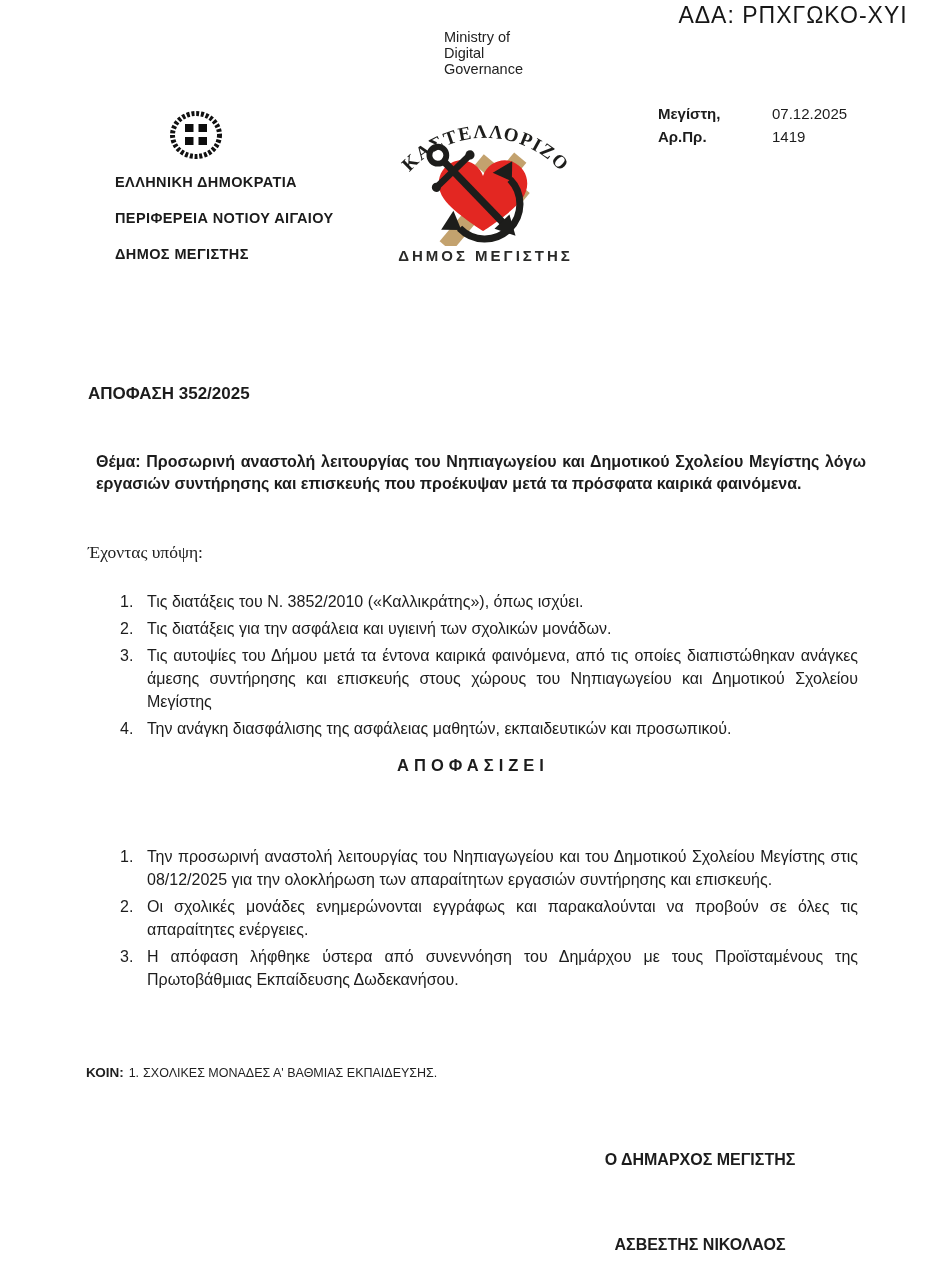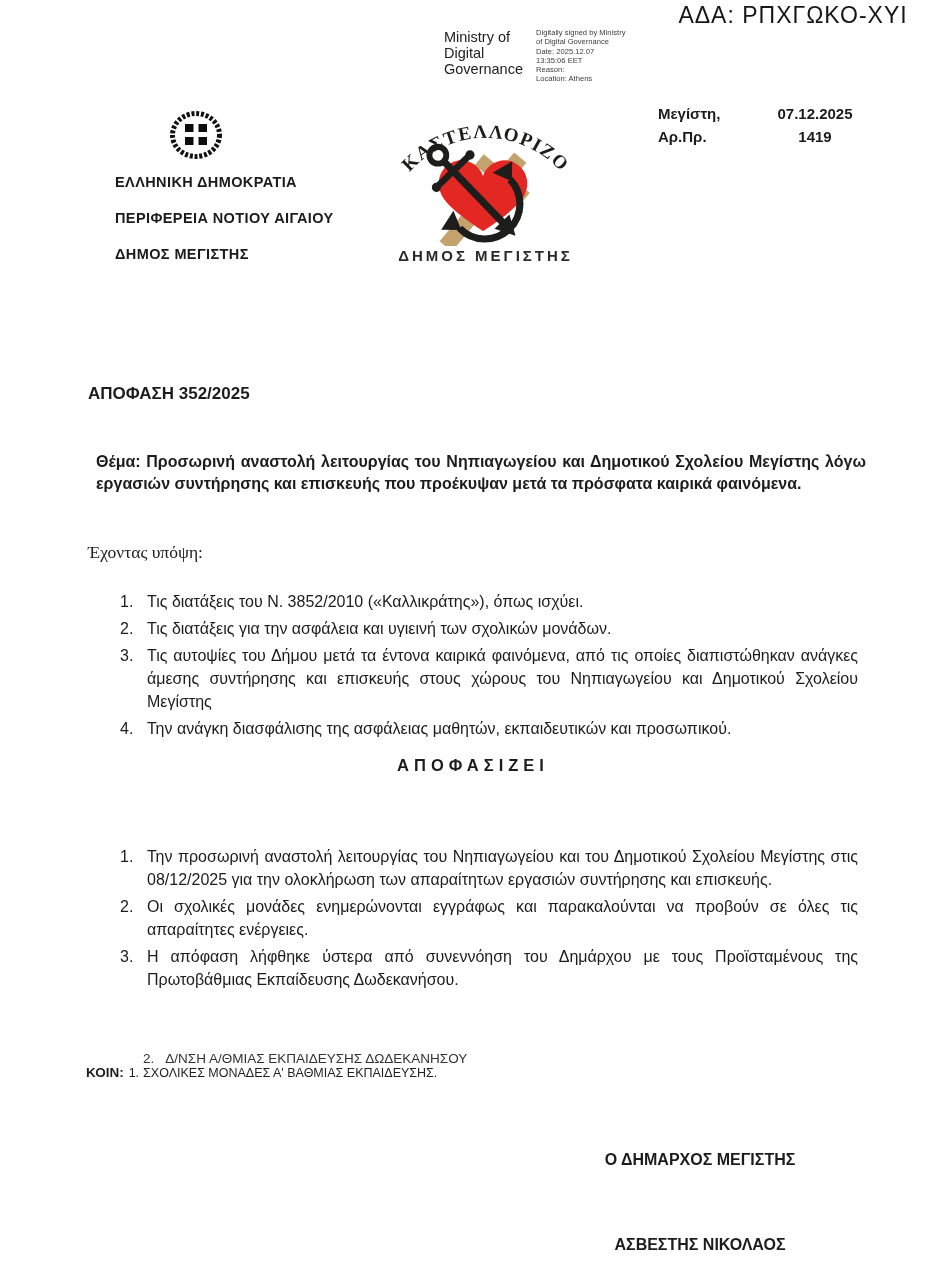--- a/index.html
+++ b/index.html
@@ -25,22 +25,22 @@
   .org1 { top:174px; } .org2 { top:210px; } .org3 { top:246px; }
 
   
   .logo { left:383px; top:110px; }
   .logo-caption { left:383px; top:247px; width:205px; text-align:center;
                   font-size:15px; font-weight:700; letter-spacing:3px;
                   color:#2a2a28; white-space:nowrap; }
 
   
   .ref-label { left:658px; font-size:15px; font-weight:700; }
-  .ref-value { left:772px; width:86px; text-align:center;
-               font-size:15px; font-weight:700; }
+  .ref-value { left:772px; width:86px; 
+               font-size:15px; font-weight:400; }
   .ref-row1 { top:105px; } .ref-row2 { top:128px; }
 
   
   .title { left:88px; top:384px; width:770px; text-align:left;
            font-size:17px; font-weight:700; }
   .subject { left:96px; top:451px; width:770px; font-size:16px;
              font-weight:700; line-height:21.5px;
              text-align:justify; text-align-last:left; }
   .having { left:88px; top:542px; font-size:17.5px;
             font-family:"Liberation Serif", serif; color:#222; }
@@ -69,28 +69,20 @@
                font-size:16px; font-weight:700; }
 </style>
 </head>
 <body>
 
 <div class="page">
 
   <div class="abs ada">ΑΔΑ: ΡΠΧΓΩΚΟ-ΧΥΙ</div>
 
   <div class="abs sig-signer">Ministry of Digital Governance</div>
-  <div class="abs sig-details">
-    <div>Digitally signed by Ministry</div>
-    <div>of Digital Governance</div>
-    <div>Date: 2025.12.07</div>
-    <div>13:35:06 EET</div>
-    <div>Reason:</div>
-    <div>Location: Athens</div>
-  </div>
 
   <svg class="abs emblem" width="54" height="48" viewBox="0 0 54 48">
     <ellipse cx="27" cy="24" rx="23.5" ry="21.5" fill="none" stroke="#111111" stroke-width="5" stroke-dasharray="3 1.8"></ellipse>
     <rect x="16" y="13" width="22" height="21" fill="#0d0d0d"></rect>
     <rect x="24.5" y="13" width="5" height="21" fill="#ffffff"></rect>
     <rect x="16" y="21" width="22" height="5" fill="#ffffff"></rect>
   </svg>
 
   <div class="abs org-line org1">ΕΛΛΗΝΙΚΗ ΔΗΜΟΚΡΑΤΙΑ</div>
   <div class="abs org-line org2">ΠΕΡΙΦΕΡΕΙΑ ΝΟΤΙΟΥ ΑΙΓΑΙΟΥ</div>
@@ -169,20 +161,17 @@
     </div>
     <div class="list-item">
       <div class="num">3.</div>
       <div class="txt">Η απόφαση λήφθηκε ύστερα από συνεννόηση του Δημάρχου με τους Προϊσταμένους της Πρωτοβάθμιας Εκπαίδευσης Δωδεκανήσου.</div>
     </div>
   </div>
 
   <div class="abs koin1">
     <span class="koin-label">ΚΟΙΝ:</span><span class="num">1.</span><span>ΣΧΟΛΙΚΕΣ ΜΟΝΑΔΕΣ Α' ΒΑΘΜΙΑΣ ΕΚΠΑΙΔΕΥΣΗΣ.</span>
   </div>
-  <div class="abs koin2">
-    <span class="num">2.</span><span>Δ/ΝΣΗ Α/ΘΜΙΑΣ ΕΚΠΑΙΔΕΥΣΗΣ ΔΩΔΕΚΑΝΗΣΟΥ</span>
-  </div>
 
   <div class="abs sig-name">ΑΣΒΕΣΤΗΣ ΝΙΚΟΛΑΟΣ</div>
   <div class="abs sig-title">Ο ΔΗΜΑΡΧΟΣ ΜΕΓΙΣΤΗΣ</div>
 
 </div>
 
 </body></html>

